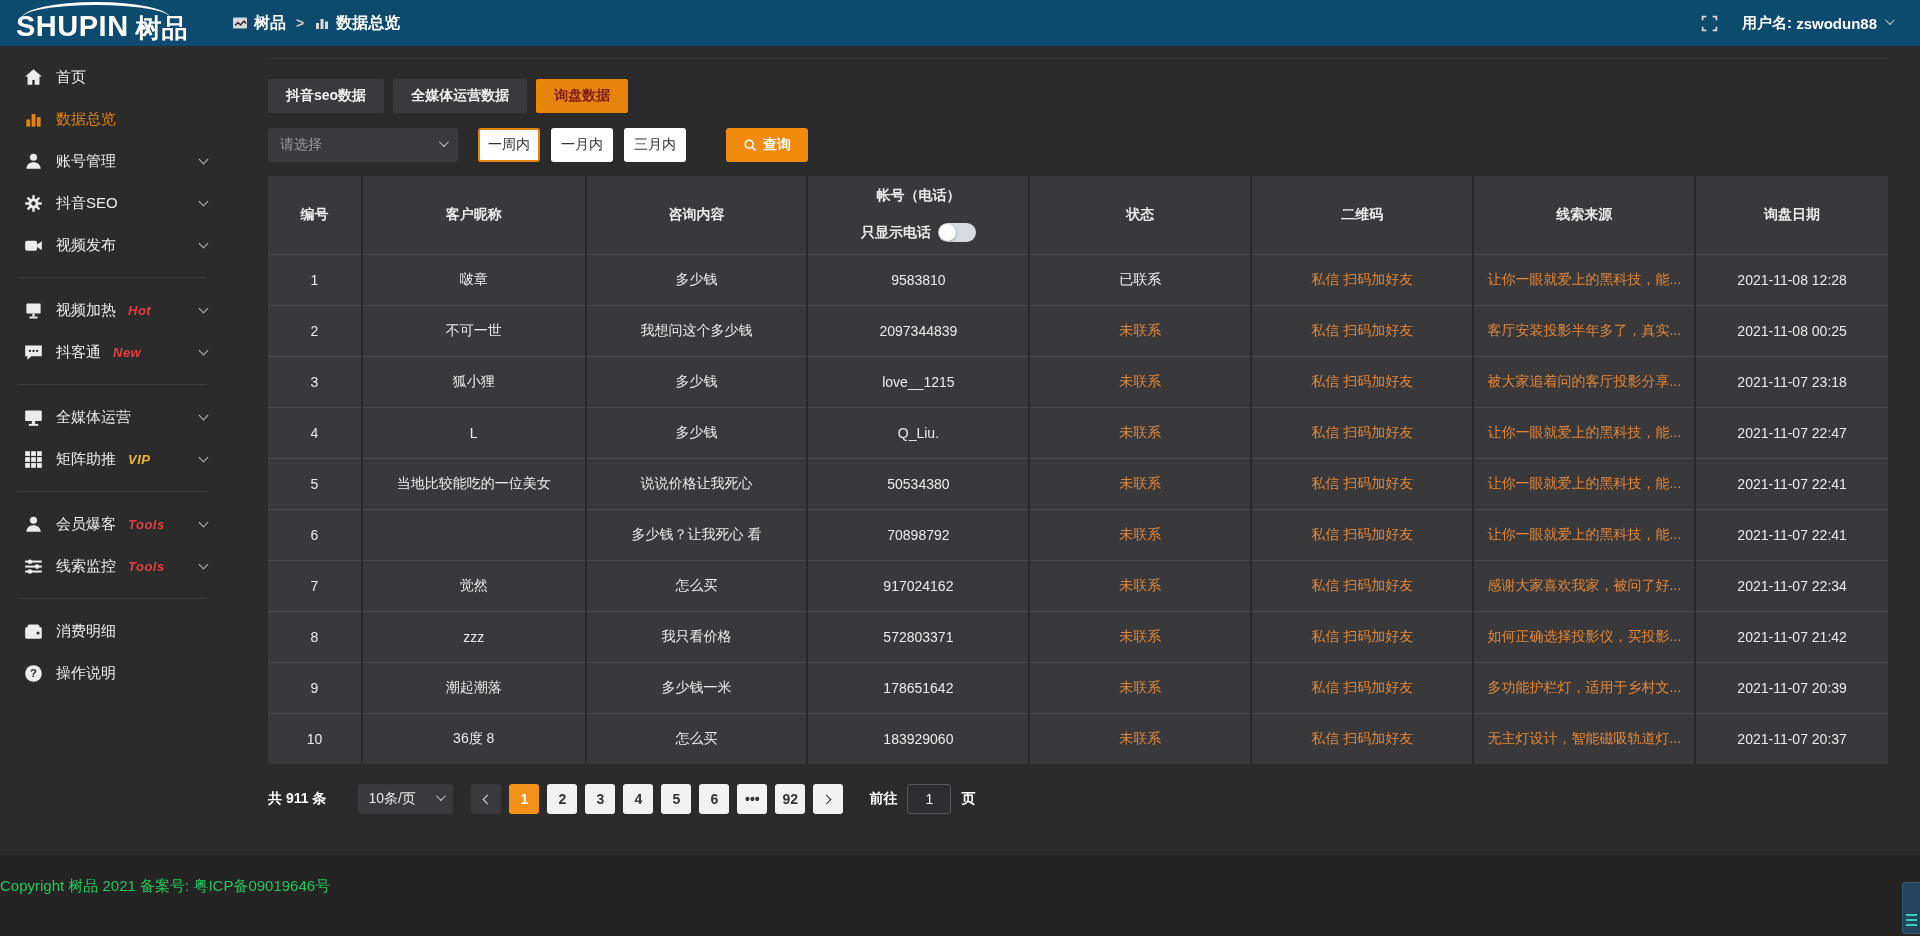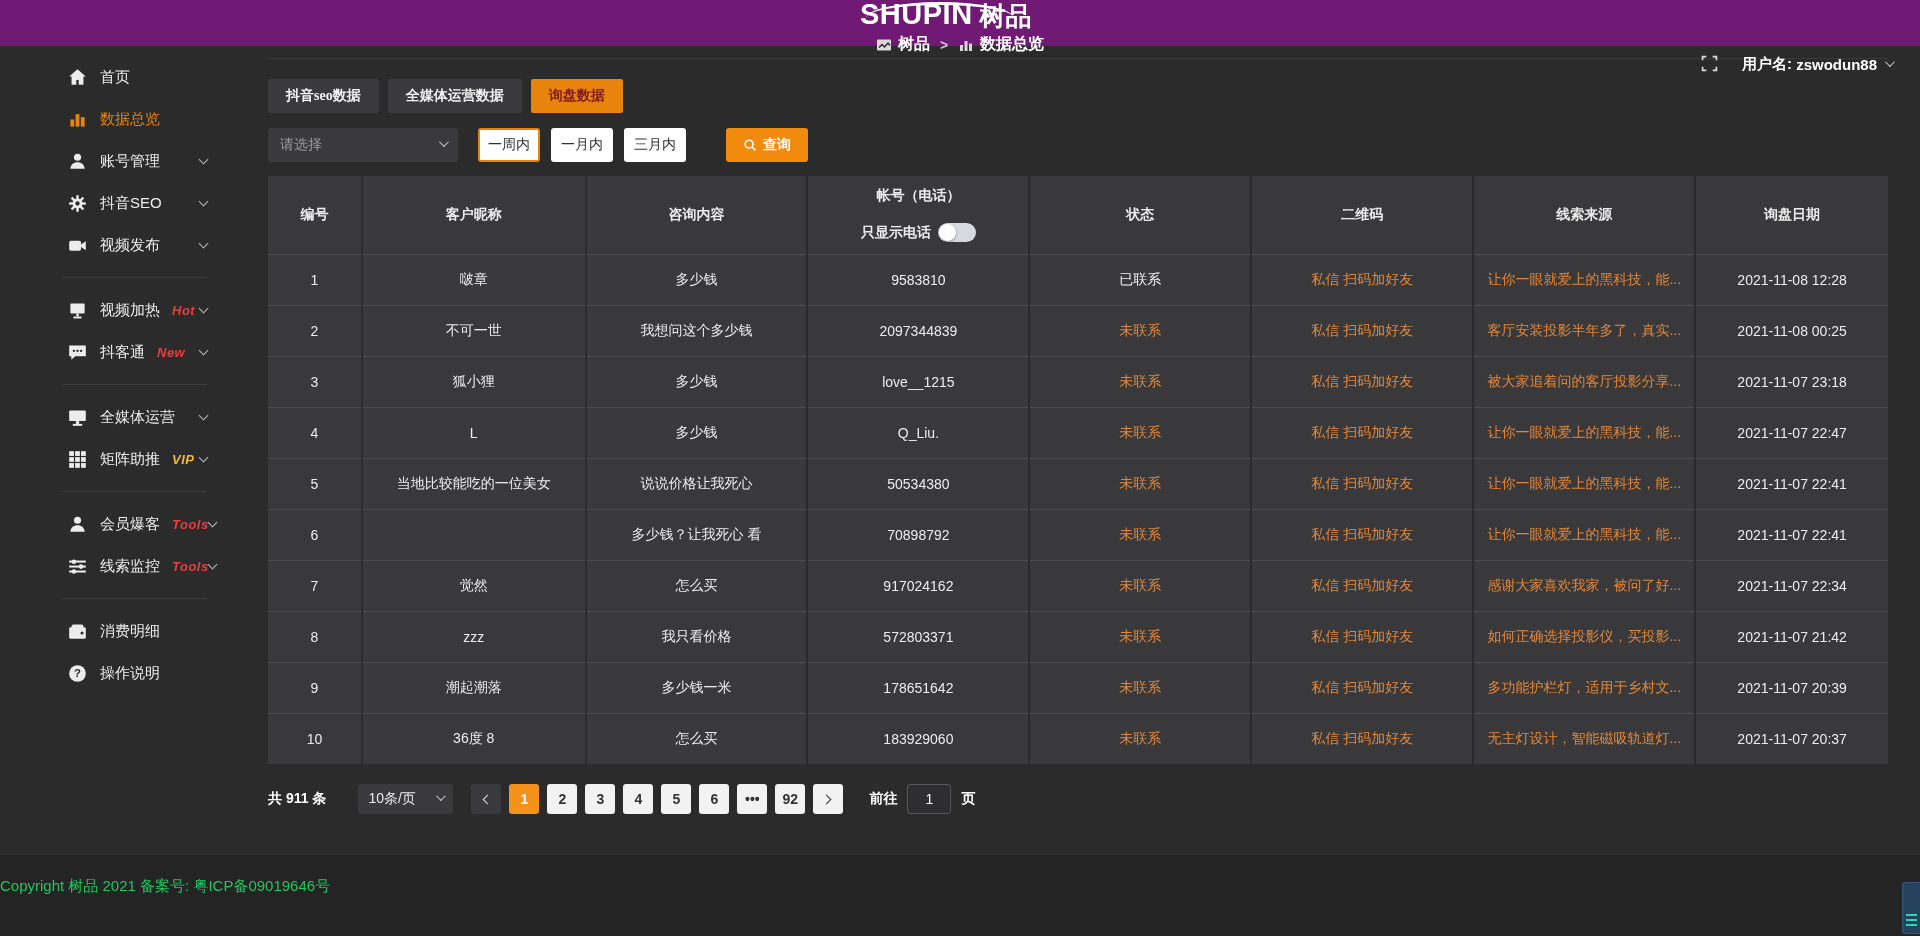--- a/index.html
+++ b/index.html
@@ -9,42 +9,42 @@
     font-family:"Liberation Sans","DejaVu Sans",sans-serif;
     position:relative;
     overflow:hidden;
     color:#e8e8e8;
   }
   svg { display:block; }
 
   
   .topbar {
     position:absolute; top:0; left:0; right:0; height:46px;
-    background:#701a75; display:flex; align-items:center; z-index:10;flex-direction:column;
+    background:#0c4a6e; display:flex; align-items:center; z-index:10;
   }
   .logo { width:232px; padding-left:16px; display:flex; align-items:flex-end; position:relative; height:46px; }
   .logo-arc {
     position:absolute; top:2px; left:22px; width:148px; height:16px;
     border-top:3px solid #fff; border-radius:50% 50% 0 0 / 100% 100% 0 0;
   }
   .logo-en { font-size:29px; font-weight:bold; color:#fff; letter-spacing:0.5px; line-height:1; padding-bottom:5px; }
   .logo-cn { font-size:26px; font-weight:bold; color:#fff; margin-left:7px; line-height:1; padding-bottom:5px; }
   .breadcrumb { display:flex; align-items:center; color:#fff; font-size:16px; font-weight:bold; }
   .bc-icon { width:16px; height:16px; margin-right:6px; color:#d8d8d8; }
   .bc-sep { margin:0 10px; color:#cfcfcf; font-size:14px; font-weight:bold; }
-  .topbar-right { margin-left:auto; display:flex; align-items:flex-start; padding-right:28px; }
+  .topbar-right { margin-left:auto; display:flex; align-items:center; padding-right:28px; }
   .fullscreen { width:17px; height:17px; color:#dcdcdc; margin-right:24px; cursor:pointer; }
   .username { color:#fff; font-size:15px; font-weight:bold; display:flex; align-items:center; cursor:pointer; }
   .chev-down {
     width:7px; height:7px; border-right:1.6px solid #ccc; border-bottom:1.6px solid #ccc;
     transform:rotate(45deg) translateY(-2px); margin-left:8px; margin-top:-3px;
   }
 
   
-  .sidebar { position:absolute; top:46px; left:0; bottom:0; width:225px; background:#2b2b2c; padding-top:10px;padding-left:44px; }
+  .sidebar { position:absolute; top:46px; left:0; bottom:0; width:225px; background:#2b2b2c; padding-top:10px; }
   .s-item { height:42px; display:flex; align-items:center; padding:0 18px 0 24px; font-size:15px; color:#ececec; cursor:pointer; }
   .s-item.active { color:#e8830c; }
   .s-icon { width:19px; height:19px; margin-right:13px; flex:none; }
   .s-icon svg { width:100%; height:100%; fill:currentColor; }
   .s-label { white-space:nowrap; }
   .s-badge { margin-left:12px; font-size:13px; font-weight:bold; font-style:italic; letter-spacing:0.5px; }
   .badge-red { color:#e23f3f; }
   .badge-yellow { color:#f0b73f; }
   .s-chevron {
     margin-left:auto; width:7px; height:7px;
@@ -53,21 +53,21 @@
   }
   .s-divider { height:1px; background:#3e3e41; margin:11px 18px 11px 18px; }
 
   
   .main { position:absolute; left:225px; top:46px; right:0; bottom:81px; padding:0 32px 0 43px; }
   .main-topline { border-top:1px solid #3b3b3e; margin-top:12px; }
 
   .tabs { display:flex; margin-top:20px; }
   .tab {
     height:34px; padding:0 18px; margin-right:9px; background:#3a3a3c; color:#f2f2f2;
-    font-size:14px; font-weight:bold; display:flex; align-items:center; border-radius:2px; cursor:pointer;font-family:Liberation Serif, serif;
+    font-size:14px; font-weight:bold; display:flex; align-items:center; border-radius:2px; cursor:pointer;
   }
   .tab.active { background:#e8830c; color:#7f1d1d; }
 
   .filters { display:flex; align-items:center; margin-top:15px; }
   .select {
     width:190px; height:34px; background:#3a3a3c; border-radius:3px; color:#9b9b9f; font-size:14px;
     display:flex; align-items:center; justify-content:space-between; padding:0 12px; cursor:pointer; margin-right:20px;
   }
   .qbtn {
     width:62px; height:34px; background:#fff; color:#333; border-radius:3px; font-size:14px;

